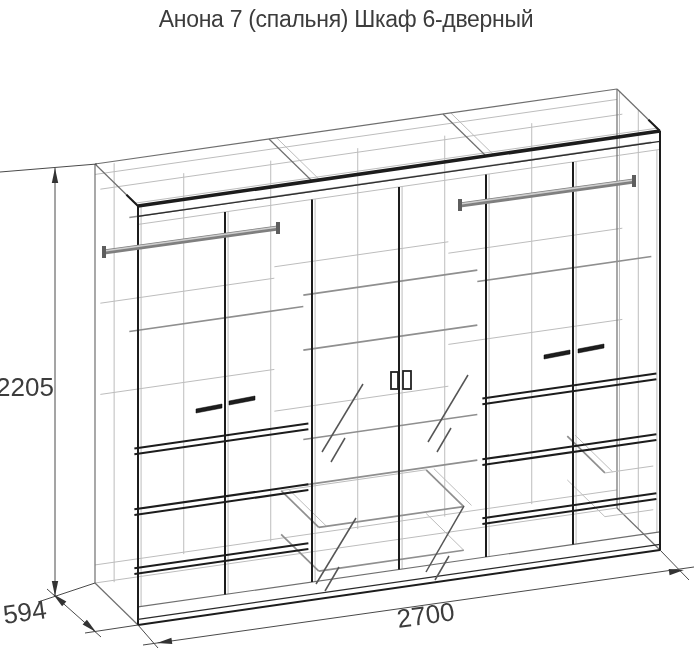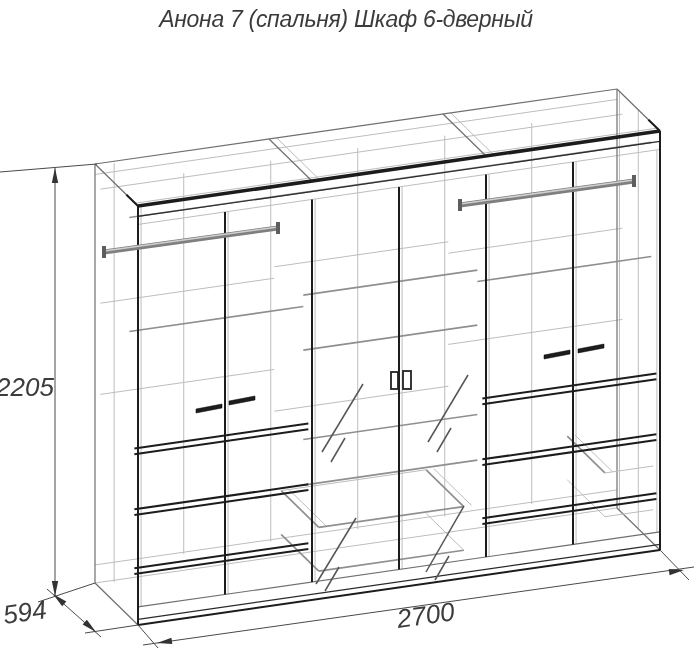--- a/index.html
+++ b/index.html
@@ -1,17 +1,17 @@
 <!DOCTYPE html>
 <html style="--bg: #ffffff; --dark: #1c1c1c; --text: #3c3c3c;"><head>
 <meta charset="utf-8">
 <style>
   html,body{margin:0;padding:0;background:#fff;}
   .stage{width:700px;height:650px;position:relative;background:var(--bg,#fff);overflow:hidden;
-         font-family:"Liberation Sans", sans-serif;font-style:italic;}
+         font-family:"Liberation Sans", sans-serif;}
   svg text{fill:var(--text,#3c3c3c);font-family:"Liberation Sans", sans-serif;}
   .title-text{font-size:23px;letter-spacing:-0.3px;}
   .dim-text{font-size:26px;}
   
   .c {stroke:var(--dark,#161616);stroke-width:3.6;fill:none;}
   .d {stroke:var(--dark,#1c1c1c);stroke-width:2;fill:none;}
   .d1{stroke:#2a2a2a;stroke-width:1.2;fill:none;}
   .m {stroke:#6f6f6f;stroke-width:1.2;fill:none;}
   .g {stroke:#8f8f8f;stroke-width:1.7;fill:none;}
   .l {stroke:#bdbdbd;stroke-width:1;fill:none;}

